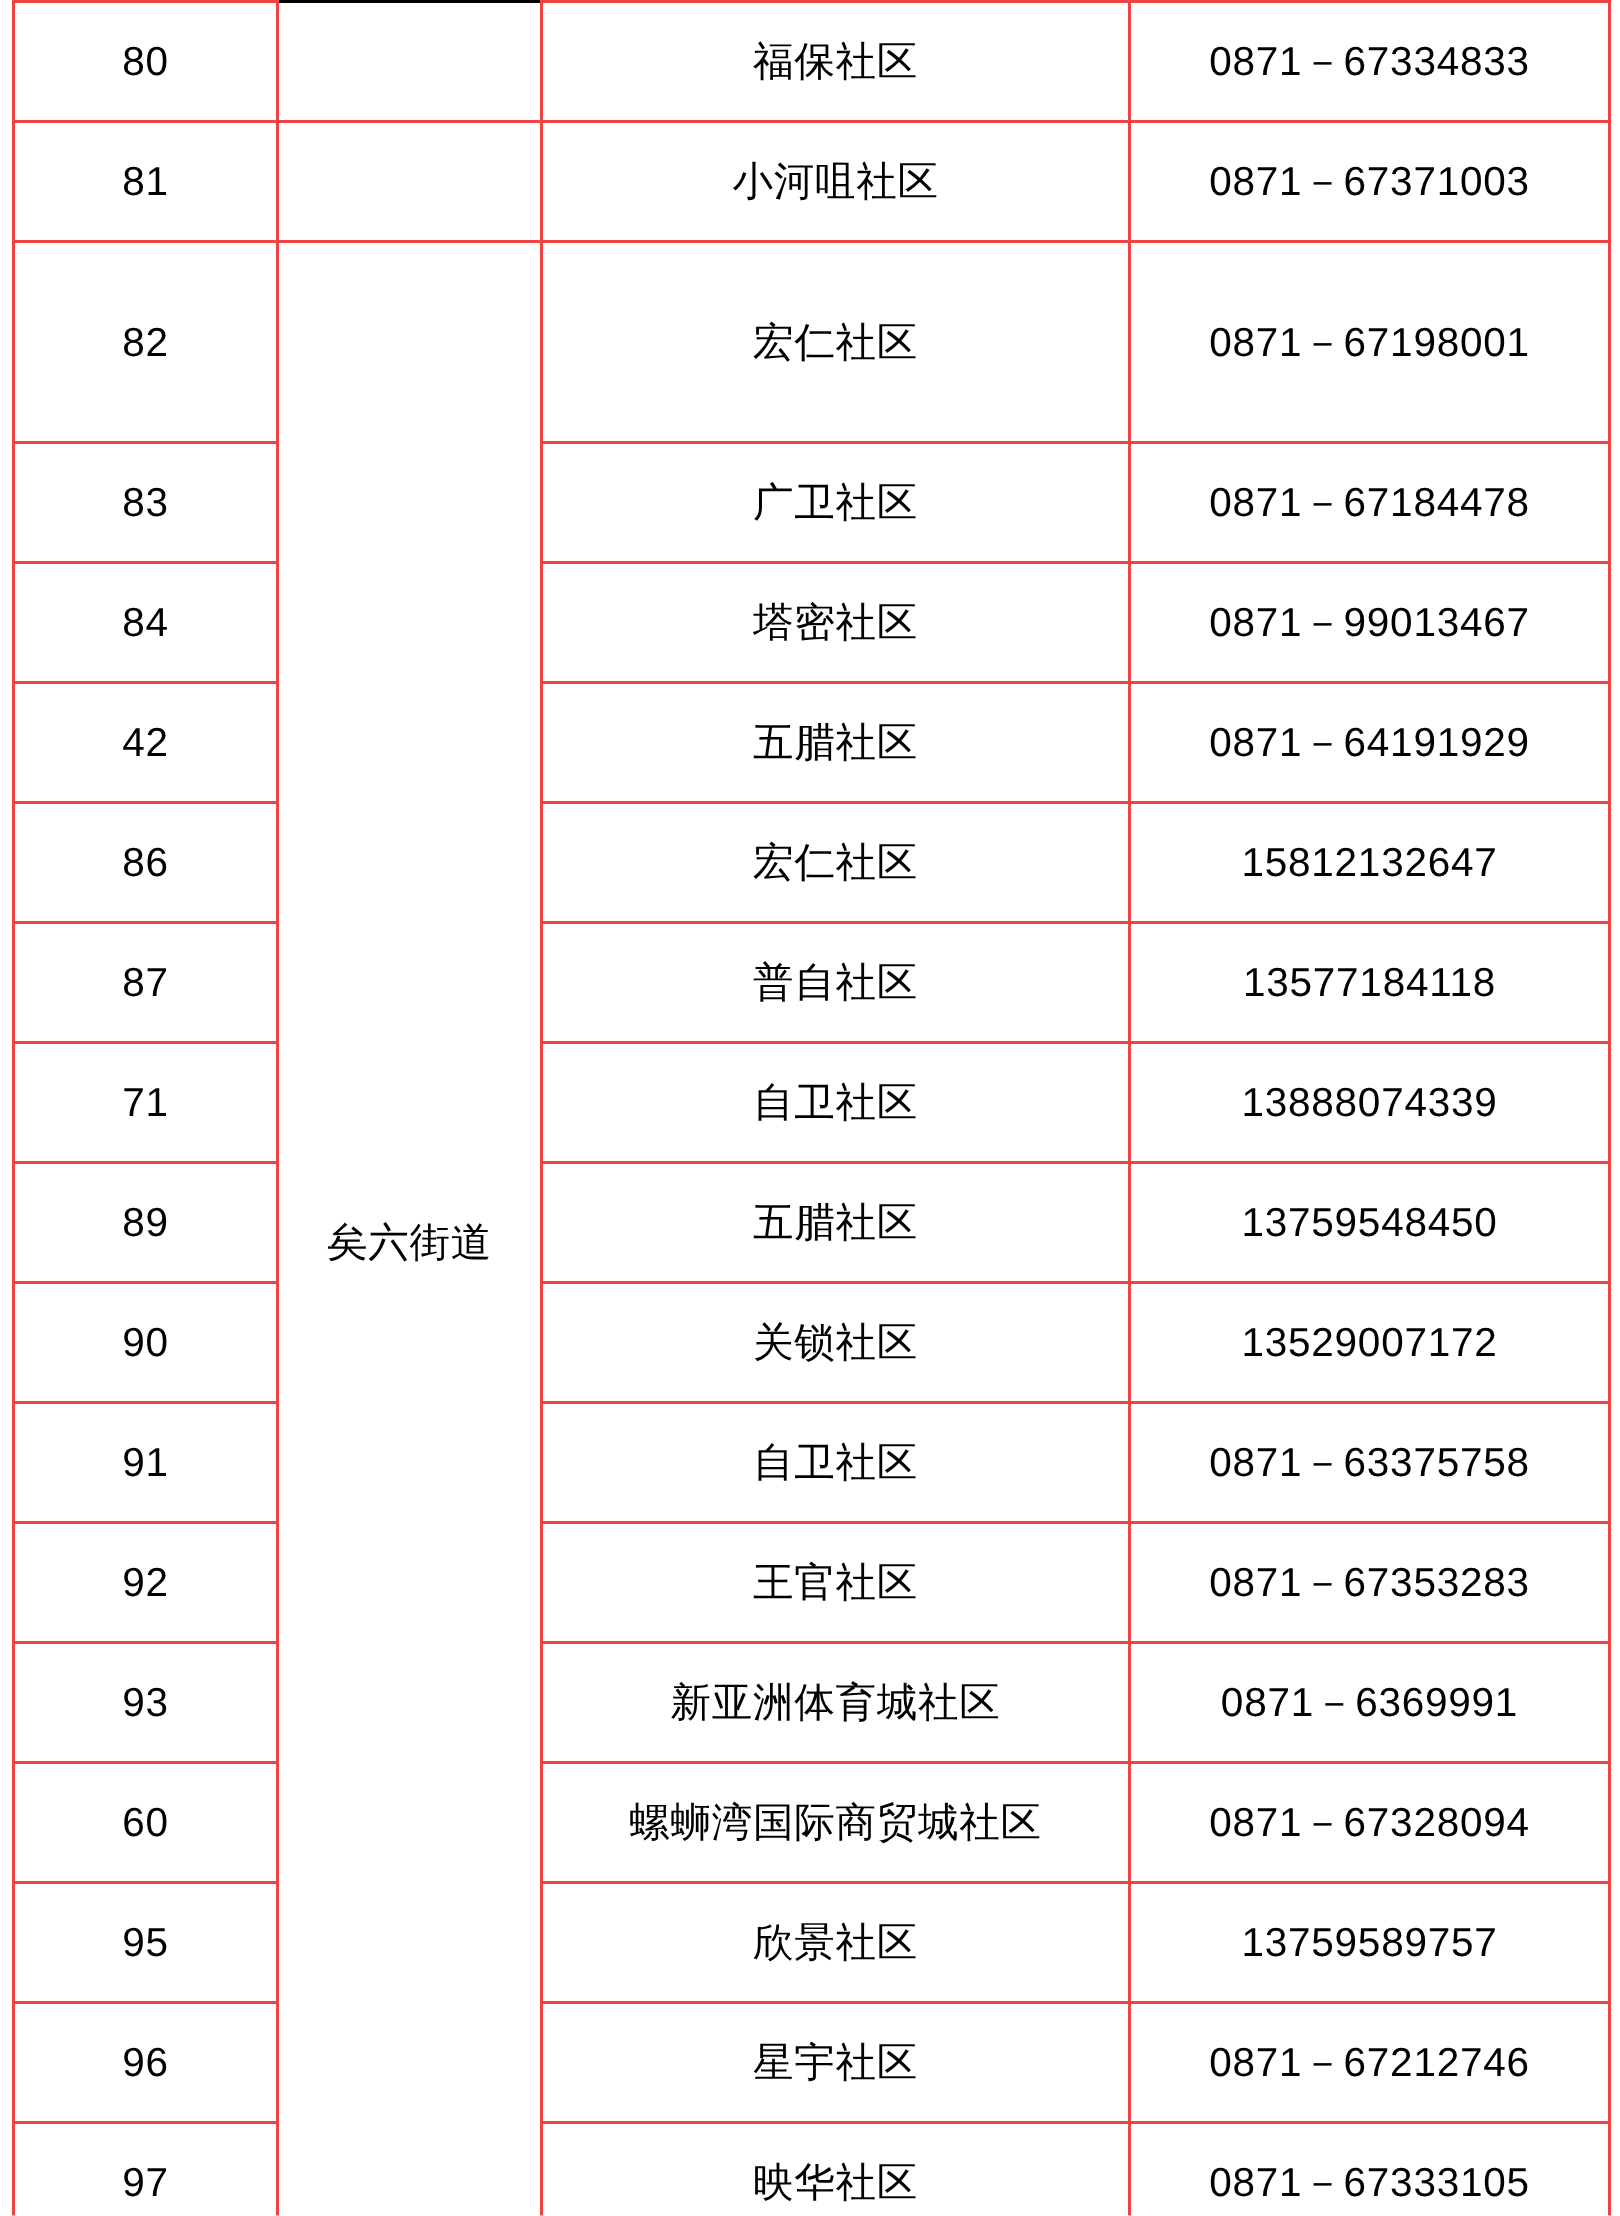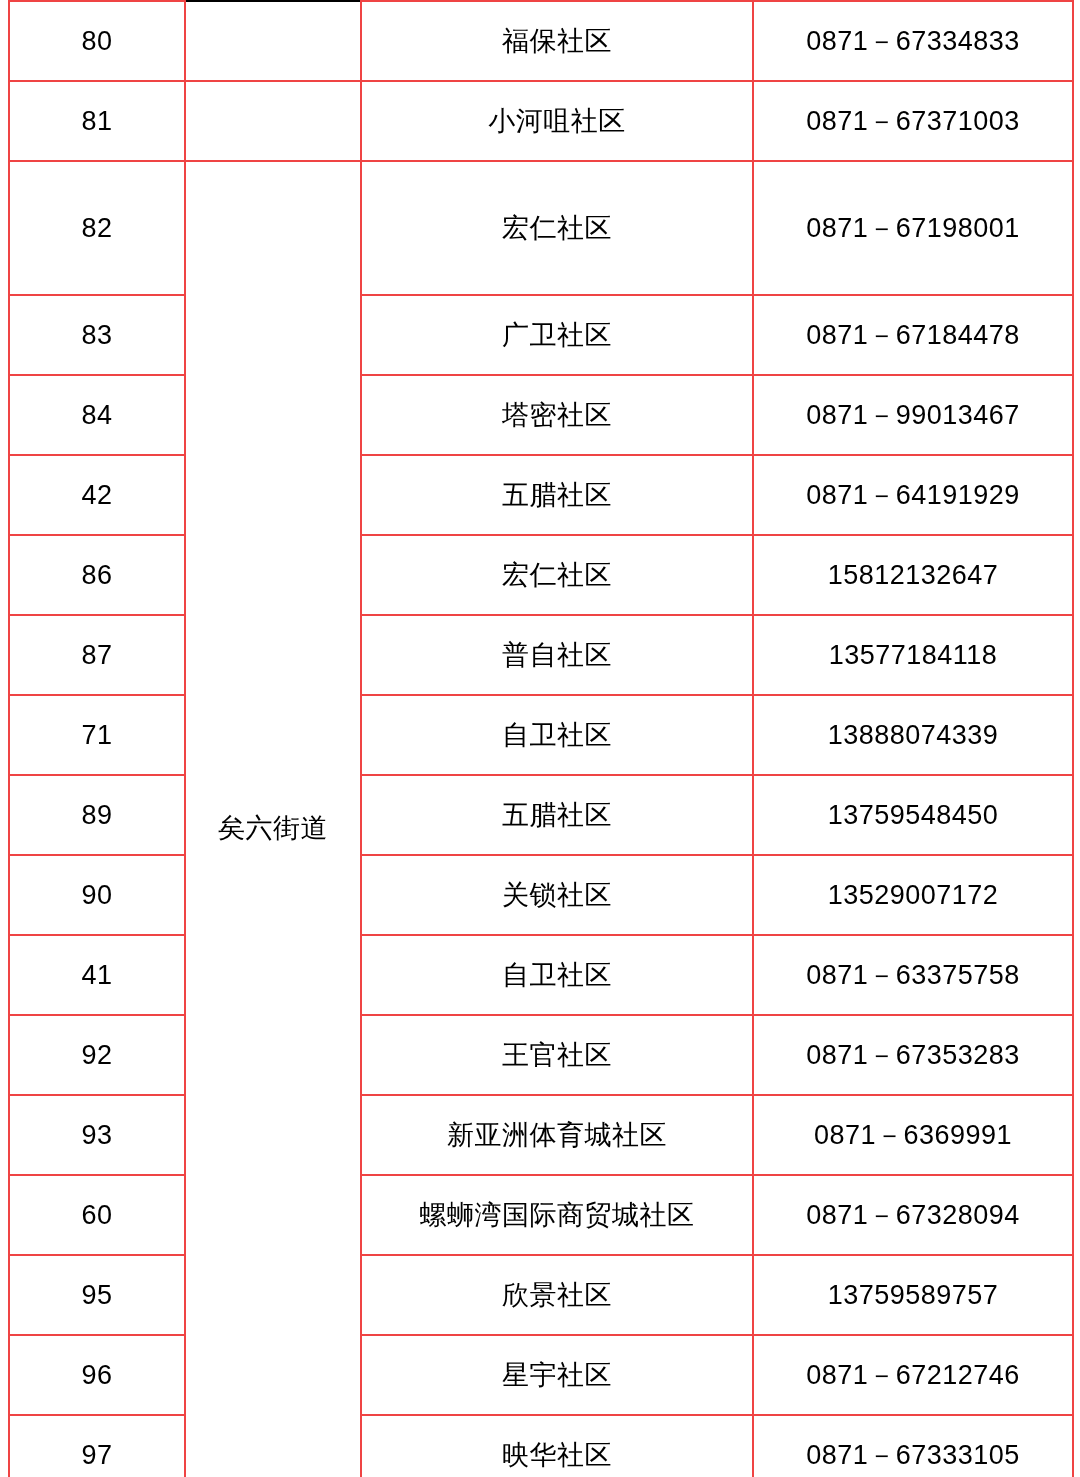--- a/index.html
+++ b/index.html
@@ -122,21 +122,21 @@
         <td class="index-cell">89</td>
         <td class="community-cell">五腊社区</td>
         <td class="phone-cell">13759548450</td>
       </tr>
       <tr class="row-h80">
         <td class="index-cell">90</td>
         <td class="community-cell">关锁社区</td>
         <td class="phone-cell">13529007172</td>
       </tr>
       <tr class="row-h80">
-        <td class="index-cell">41</td>
+        <td class="index-cell">91</td>
         <td class="community-cell">自卫社区</td>
         <td class="phone-cell">0871－63375758</td>
       </tr>
       <tr class="row-h80">
         <td class="index-cell">92</td>
         <td class="community-cell">王官社区</td>
         <td class="phone-cell">0871－67353283</td>
       </tr>
       <tr class="row-h80">
         <td class="index-cell">93</td>

